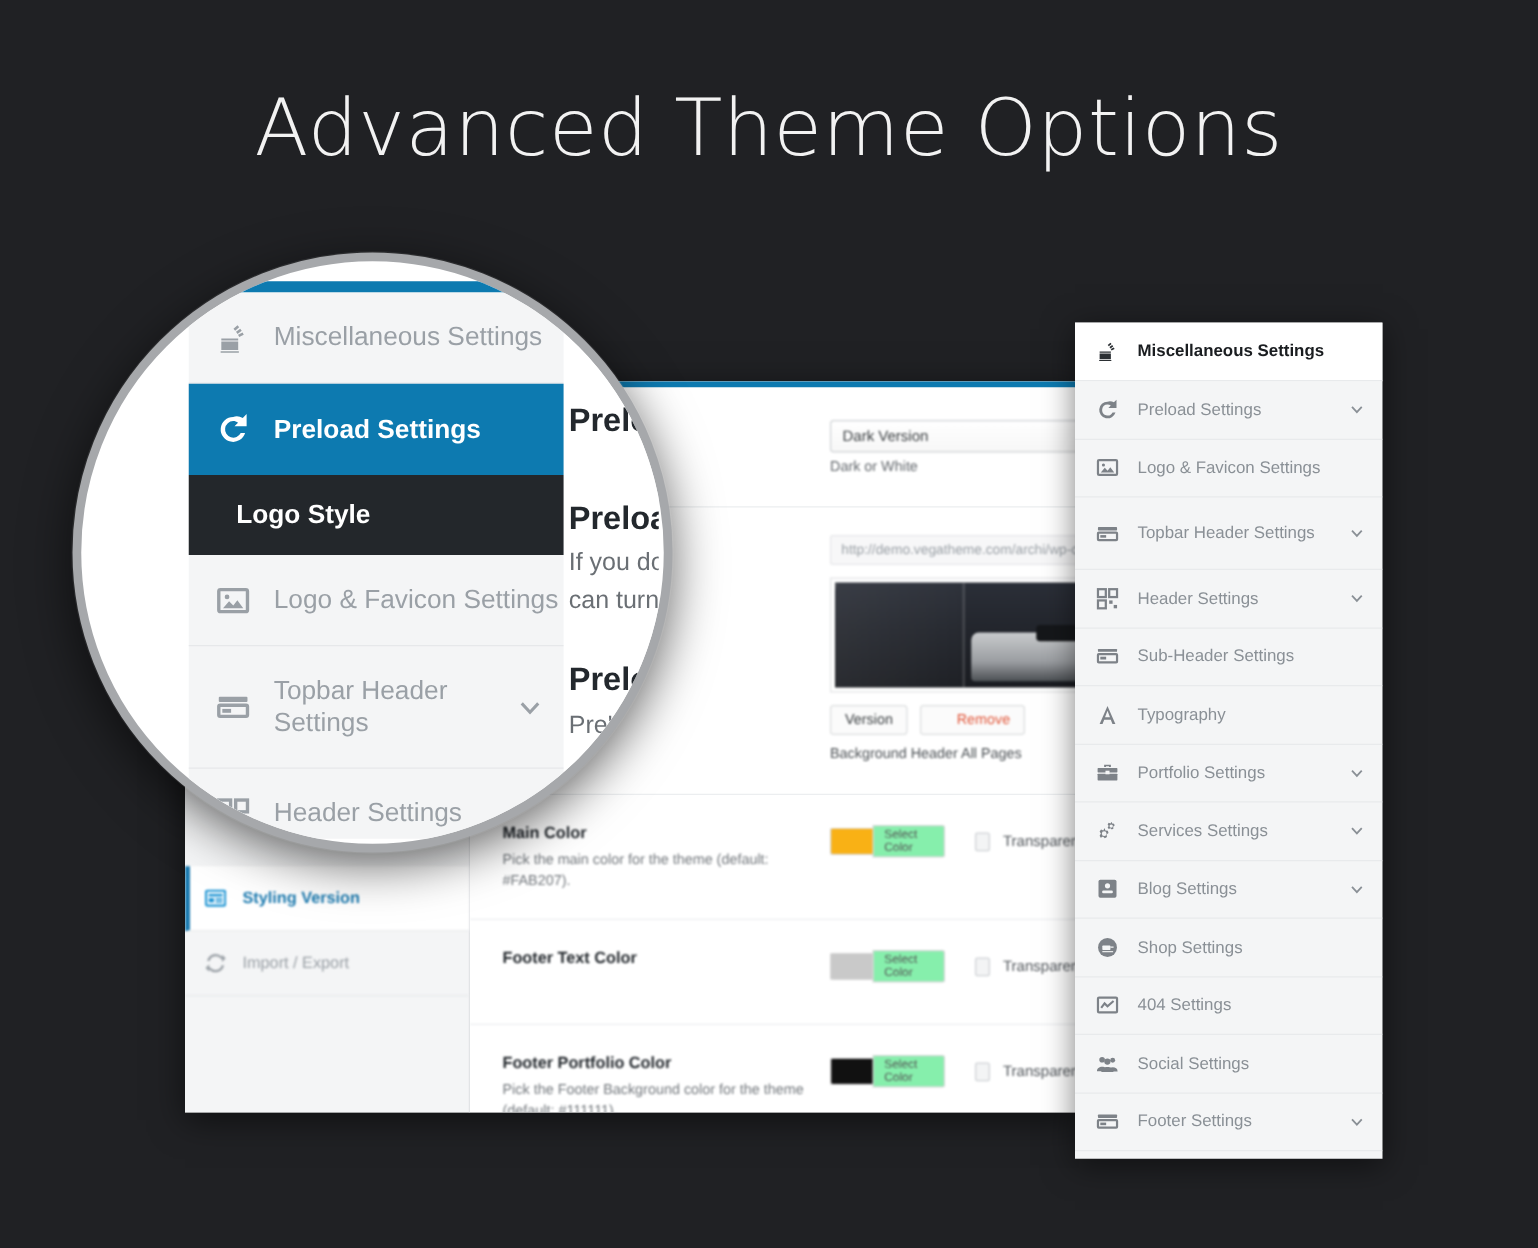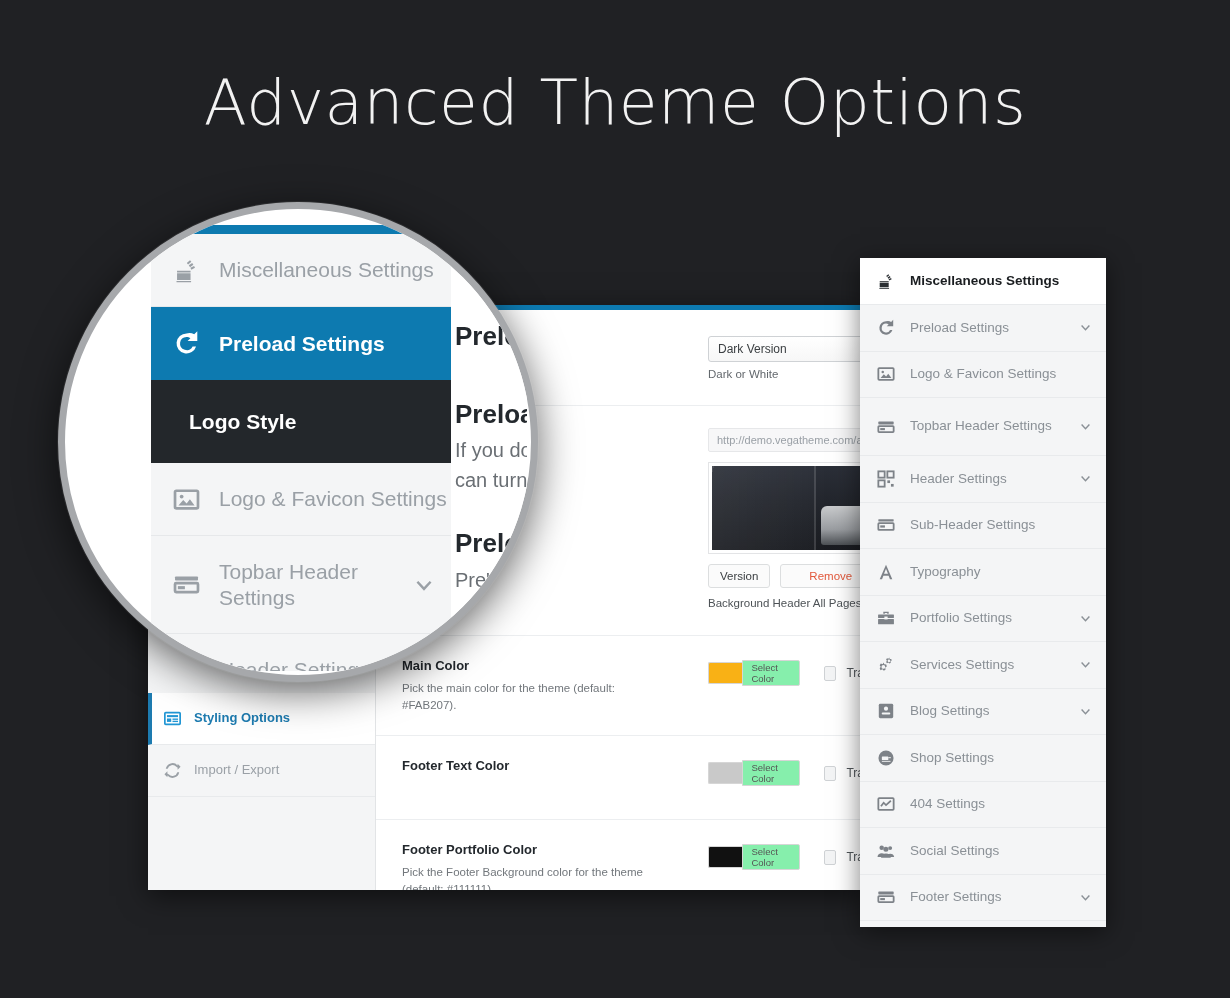--- a/index.html
+++ b/index.html
@@ -69,21 +69,21 @@
   }
   .opt-row {
     display: flex; align-items: flex-start;
     padding: 22px 26px 22px 26px;
     border-bottom: 1px solid #eceef0;
     min-height: 84px;
   }
   .opt-left { width: 262px; flex: 0 0 262px; padding-right: 16px; }
   .opt-title { font-size: 13px; font-weight: bold; color: #23282d; margin-bottom: 7px; }
   .opt-desc { font-size: 11.5px; color: #72777c; line-height: 1.45; }
-  .opt-right { flex: 1; display: flex; align-items: center; gap: 10px; padding-top: 2px; margin-left: 44px; }
+  .opt-right { flex: 1; display: flex; align-items: center; gap: 10px; padding-top: 2px; }
 
   .swatch {
     width: 46px; height: 22px; border: 1px solid #d6d6d6;
     border-right: none; border-radius: 2px 0 0 2px;
   }
   .pick-btn {
     height: 22px; padding: 12px 8px;
     display: flex; align-items: center;
     font-size: 9.5px; color: #555;
     background: #86efac; border: 1px solid #d6d6d6;
@@ -168,21 +168,21 @@
     margin-right: 16px; color: #9aa0a6;
   }
   .li-ico svg { width: 27px; height: 27px; fill: currentColor; }
   .lens-item.sel {
     background: #0d7ab0; color: #ffffff; font-weight: bold;
     border-bottom: none;
   }
   .lens-item.sel .li-ico { color: #ffffff; }
   .lens-item.sub {
     background: #23272b; color: #ffffff; font-weight: bold;
-    padding-left: 38px; height: 83px; border-bottom: none;
+    padding-left: 38px; height: 64px; border-bottom: none;
   }
   .lens-item.tall2 { height: 98px; }
   .lens-label { flex: 1; }
   .lens-caret {
     width: 26px; flex: 0 0 26px; margin-right: 14px;
     color: #9aa0a6; display: flex; align-items: center; justify-content: center;
   }
   .lens-caret svg { width: 22px; height: 22px; fill: none; stroke: currentColor; stroke-width: 2.2; }
 
   
@@ -263,21 +263,21 @@
       <div class="app-nav-item active blur1">
         <span class="nav-ico">
           <svg viewBox="0 0 20 20">
               <rect x="1" y="3" width="18" height="14" rx="1" fill="none" stroke="currentColor" stroke-width="2"></rect>
               <rect x="3.5" y="6" width="13" height="2.4"></rect>
               <rect x="3.5" y="10" width="5" height="4"></rect>
               <rect x="10" y="10" width="6.5" height="1.6"></rect>
               <rect x="10" y="12.6" width="6.5" height="1.6"></rect>
             </svg>
         </span>
-        <span>Styling Options</span>
+        <span>Styling Version</span>
       </div>
       <div class="app-nav-item blur1">
         <span class="nav-ico">
           <svg viewBox="0 0 20 20">
               <path d="M14.5 5.5A6 6 0 0 0 4.3 8H2.1A8 8 0 0 1 16 4.1V2l3.5 3.5L16 9V6.6a6.3 6.3 0 0 0-1.5-1.1zM5.5 14.5A6 6 0 0 0 15.7 12h2.2A8 8 0 0 1 4 15.9V18L.5 14.5 4 11v2.4c.4.4.9.8 1.5 1.1z"></path>
             </svg>
         </span>
         <span>Import / Export</span>
       </div>
     </div>

